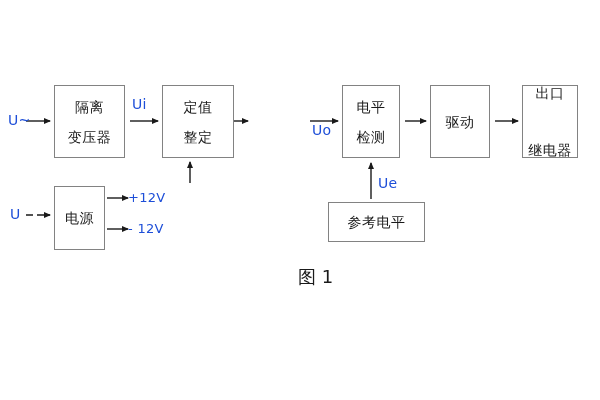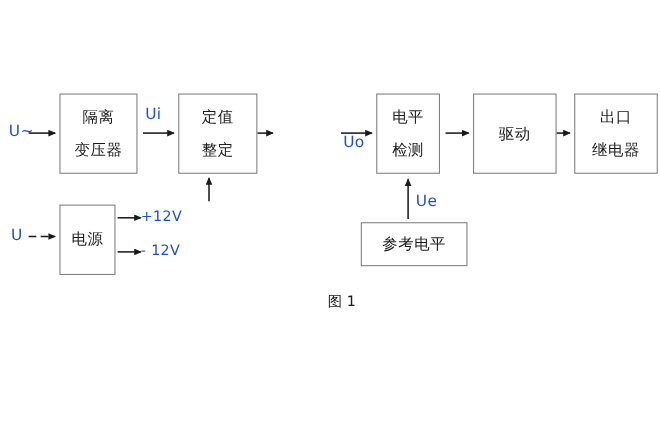--- a/index.html
+++ b/index.html
@@ -50,21 +50,21 @@
     font-size: 14px;
     white-space: nowrap;
     color: #1d4ed8;
     letter-spacing: 0.3px;
   }
   .lbl.small {
     font-size: 13px;
   }
   .caption {
     position: absolute;
-    font-size: 13px;
+    font-size: 18px;
     color: #1a1a1a;
     white-space: nowrap;
   }
   svg.wires {
     position: absolute;
     left: 0;
     top: 0;
     width: 600px;
     height: 400px;
     pointer-events: none;
@@ -113,25 +113,25 @@
     <div class="line">定值</div>
     <div class="line">整定</div>
   </div>
 
 
   <div class="box" style="left:342px; top:85px; width:58px; height:73px;">
     <div class="line">电平</div>
     <div class="line">检测</div>
   </div>
 
-  <div class="box single" style="left:430px; top:85px; width:76px; height:73px;">
+  <div class="box single" style="left:430px; top:85px; width:60px; height:73px;">
     <div class="line">驱动</div>
   </div>
 
-  <div class="box" style="left:522px; top:85px; width:76px; height:73px;">
+  <div class="box" style="left:522px; top:85px; width:56px; height:73px;justify-content:space-between;">
     <div class="line">出口</div>
     <div class="line">继电器</div>
   </div>
 
   <div class="box single" style="left:54px; top:186px; width:51px; height:64px;">
     <div class="line">电源</div>
   </div>
 
 
   <div class="box single" style="left:328px; top:202px; width:97px; height:40px;">

